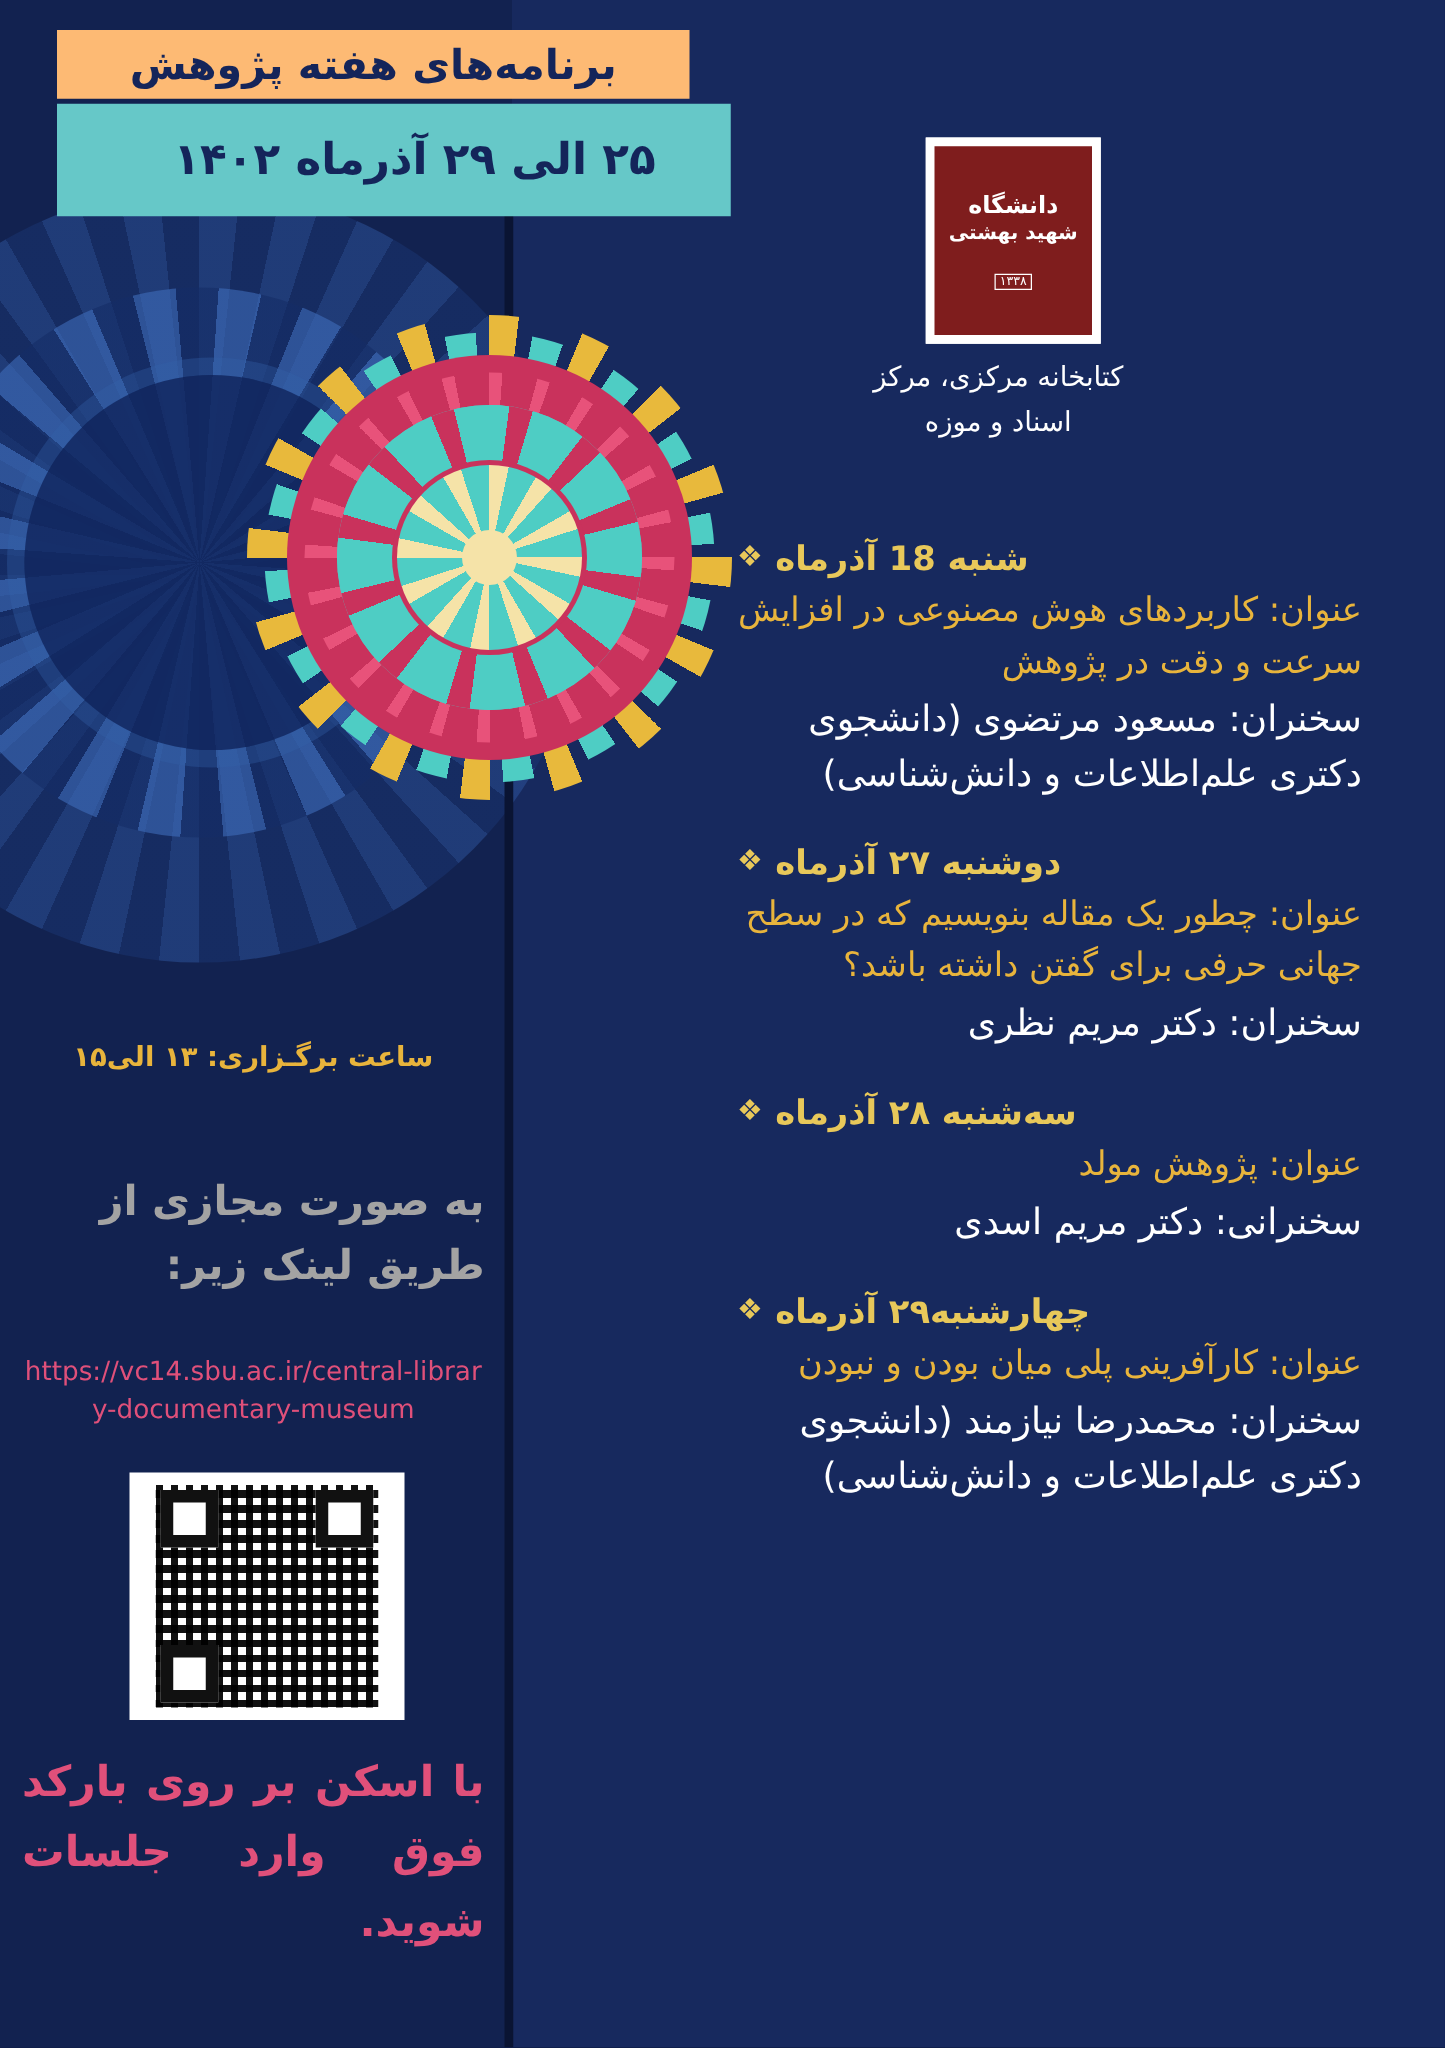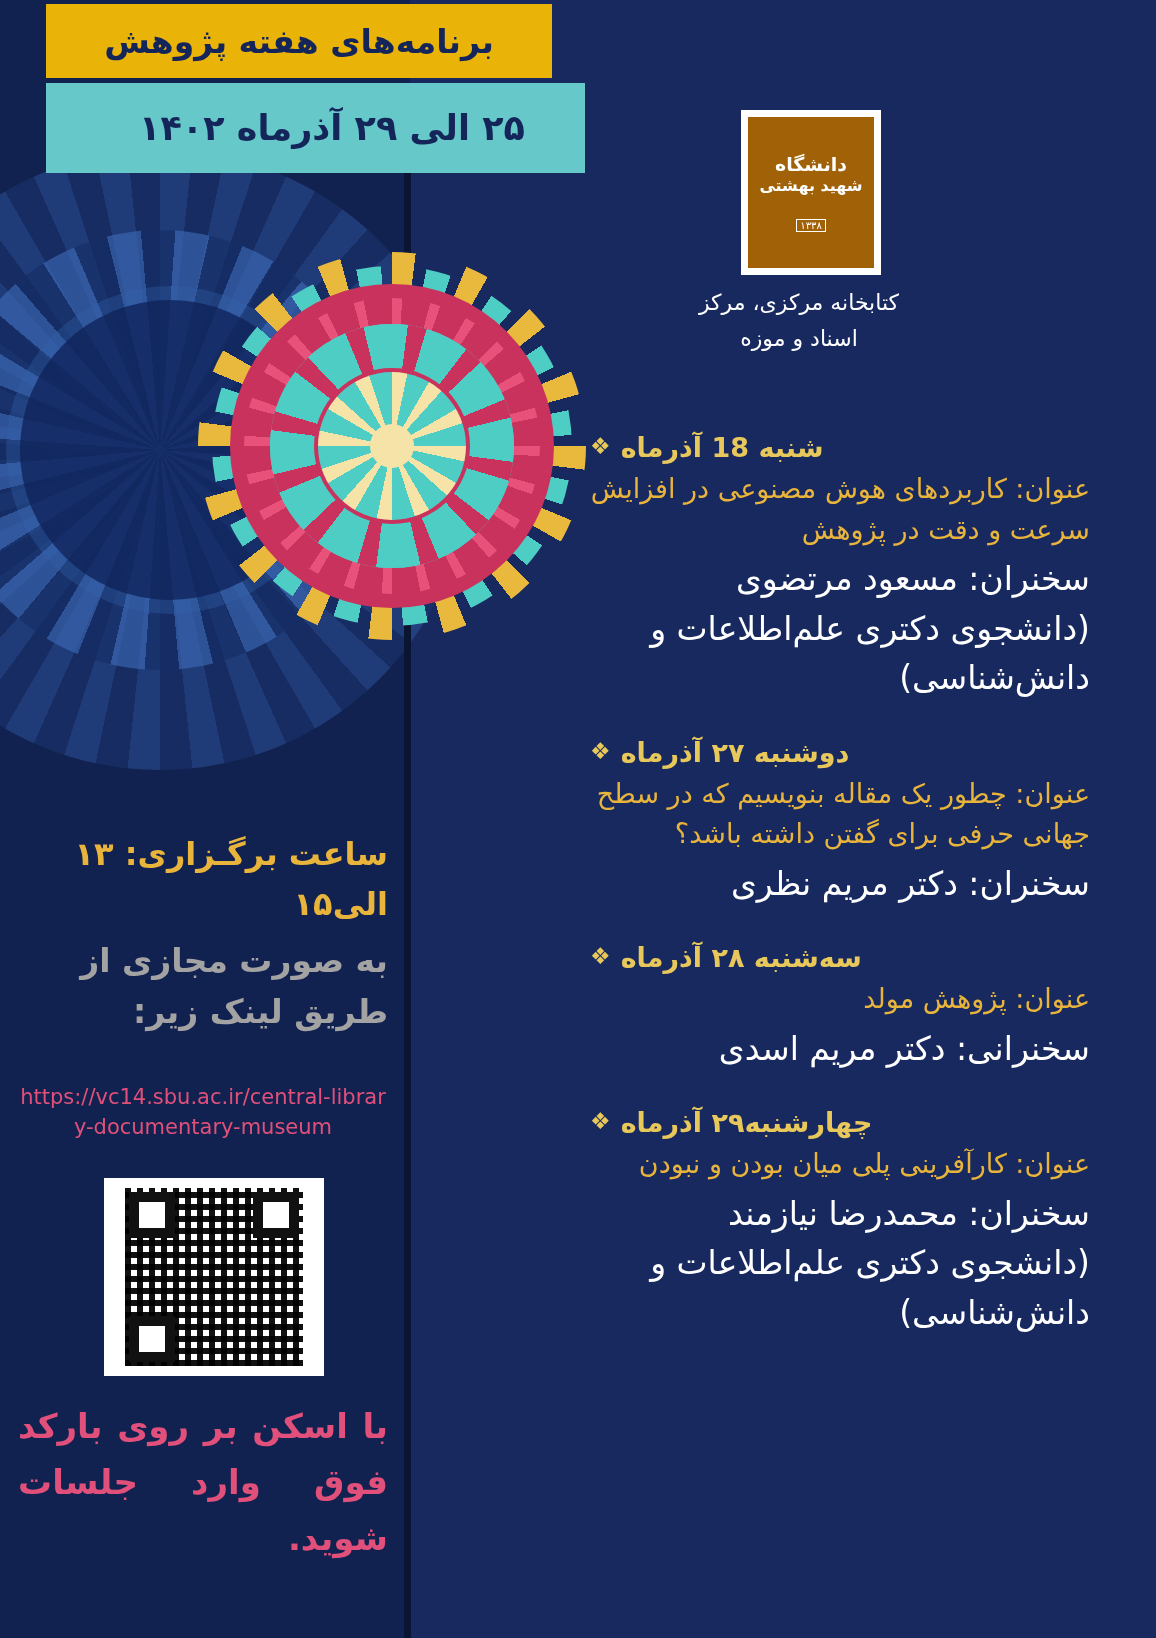--- a/index.html
+++ b/index.html
@@ -126,23 +126,23 @@
         #4ecdc4 12deg 30deg);
   }
   .med-center {
     position: absolute; inset: 148px;
     border-radius: 50%;
     background: #f5e3a8;
   }
   
   .banner-title {
     position: absolute;
-    left: 46px; top: 4px;
-    width: 506px; height: 74px;
-    background: #eab308;
+    left: 46px; top: 24px;
+    width: 506px; height: 55px;
+    background: #fdba74;
     display: flex; align-items: center; justify-content: center;
   }
   .banner-title span {
     color: #14255a;
     font-size: 33px;
     font-weight: bold;
   }
   .banner-date {
     position: absolute;
     left: 46px; top: 83px;
@@ -160,21 +160,21 @@
     position: absolute;
     left: 741px; top: 110px;
     width: 140px; height: 165px;
     background: #ffffff;
     border: 5px solid #ffffff;
     box-sizing: border-box;
     display: flex; align-items: center; justify-content: center;
   }
   .logo-inner {
     width: 126px; height: 151px;
-    background: #a16207;
+    background: #7f1d1d;
     display: flex; align-items: center; justify-content: center;
     flex-direction: column;
     color: #ffffff;
   }
   .logo-inner .lg1 { font-size: 19px; font-weight: bold; line-height: 1.25; letter-spacing: 1px;}
   .logo-inner .lg2 { font-size: 16px; font-weight: bold; line-height: 1.25;}
   .logo-inner .lg3 { font-size: 10px; margin-top: 23px; border: 1px solid #fff; padding: 0 3px;}
   .logo-caption {
     position: absolute;
     left: 684px; top: 285px;
@@ -209,32 +209,32 @@
   }
   .event-title {
     color: #e8b43c;
     font-size: 27px;
     line-height: 1.5;
     text-align: right;
     margin-bottom: 4px;
   }
   .event-speaker {
     color: #ffffff;
-    font-size: 33px;
+    font-size: 29px;
     line-height: 1.5;
     text-align: right;
   }
   
   .time-info {
     position: absolute;
     left: 18px; top: 830px;
     width: 370px;
-    text-align: right;
+    text-align: center;
     color: #e8b43c;
-    font-size: 32px;
+    font-size: 22px;
     font-weight: bold;
     line-height: 1.55;
   }
   .virtual-info {
     position: absolute;
     left: 18px; top: 935px;
     width: 370px;
     text-align: right;
     color: #a3a3a3;
     font-size: 33px;

